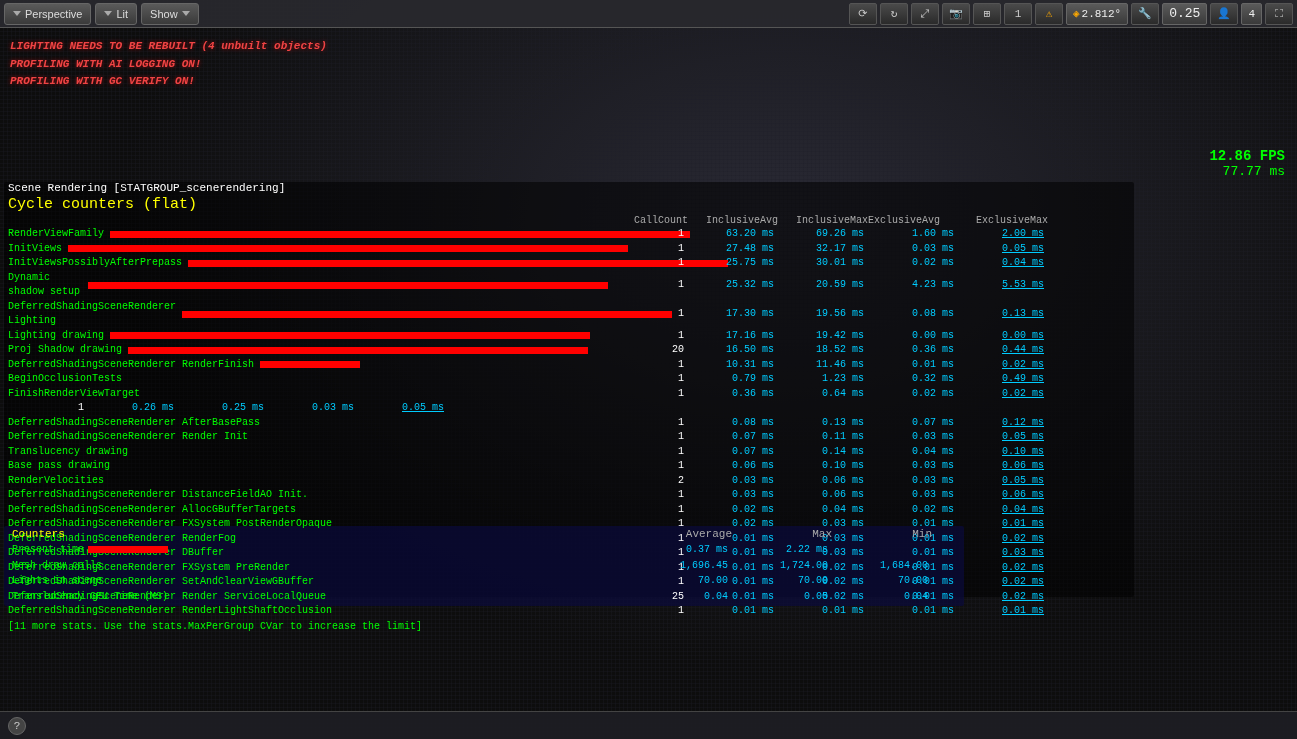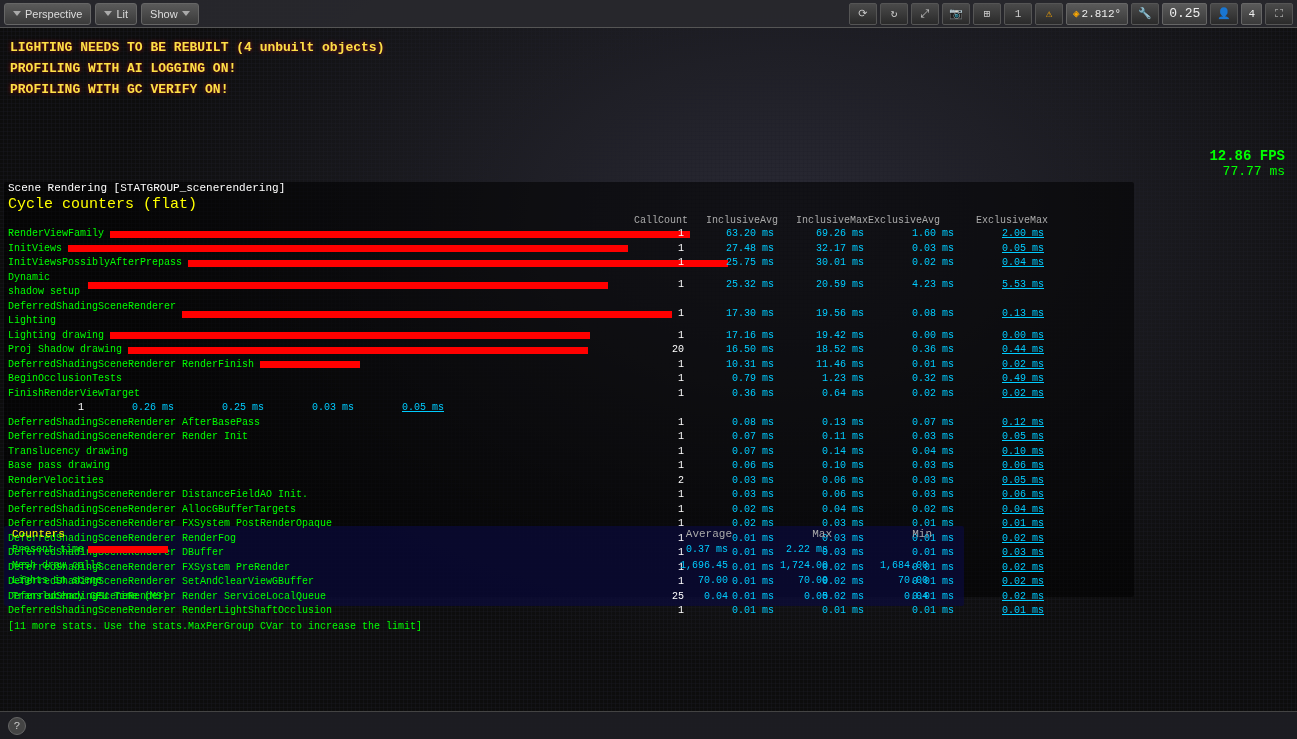--- a/index.html
+++ b/index.html
@@ -110,25 +110,26 @@
     .tr-orange { color: #ffaa00; }
 
     
     #warning-messages {
       position: absolute;
       top: 38px; left: 10px;
       z-index: 5;
     }
 
     .warning-line {
-      font-size: 13px;
+      font-size: 11px;
       font-weight: bold;
-      color: #fde047;
+      color: #ef4444;
       line-height: 1.6;
       text-shadow: 0 0 4px rgba(255,0,0,0.5);
+      font-style: italic;
     }
 
     .warning-line-yellow {
       font-size: 11px;
       color: #aaaaaa;
       line-height: 1.5;
     }
 
     
     #fps-counter {

